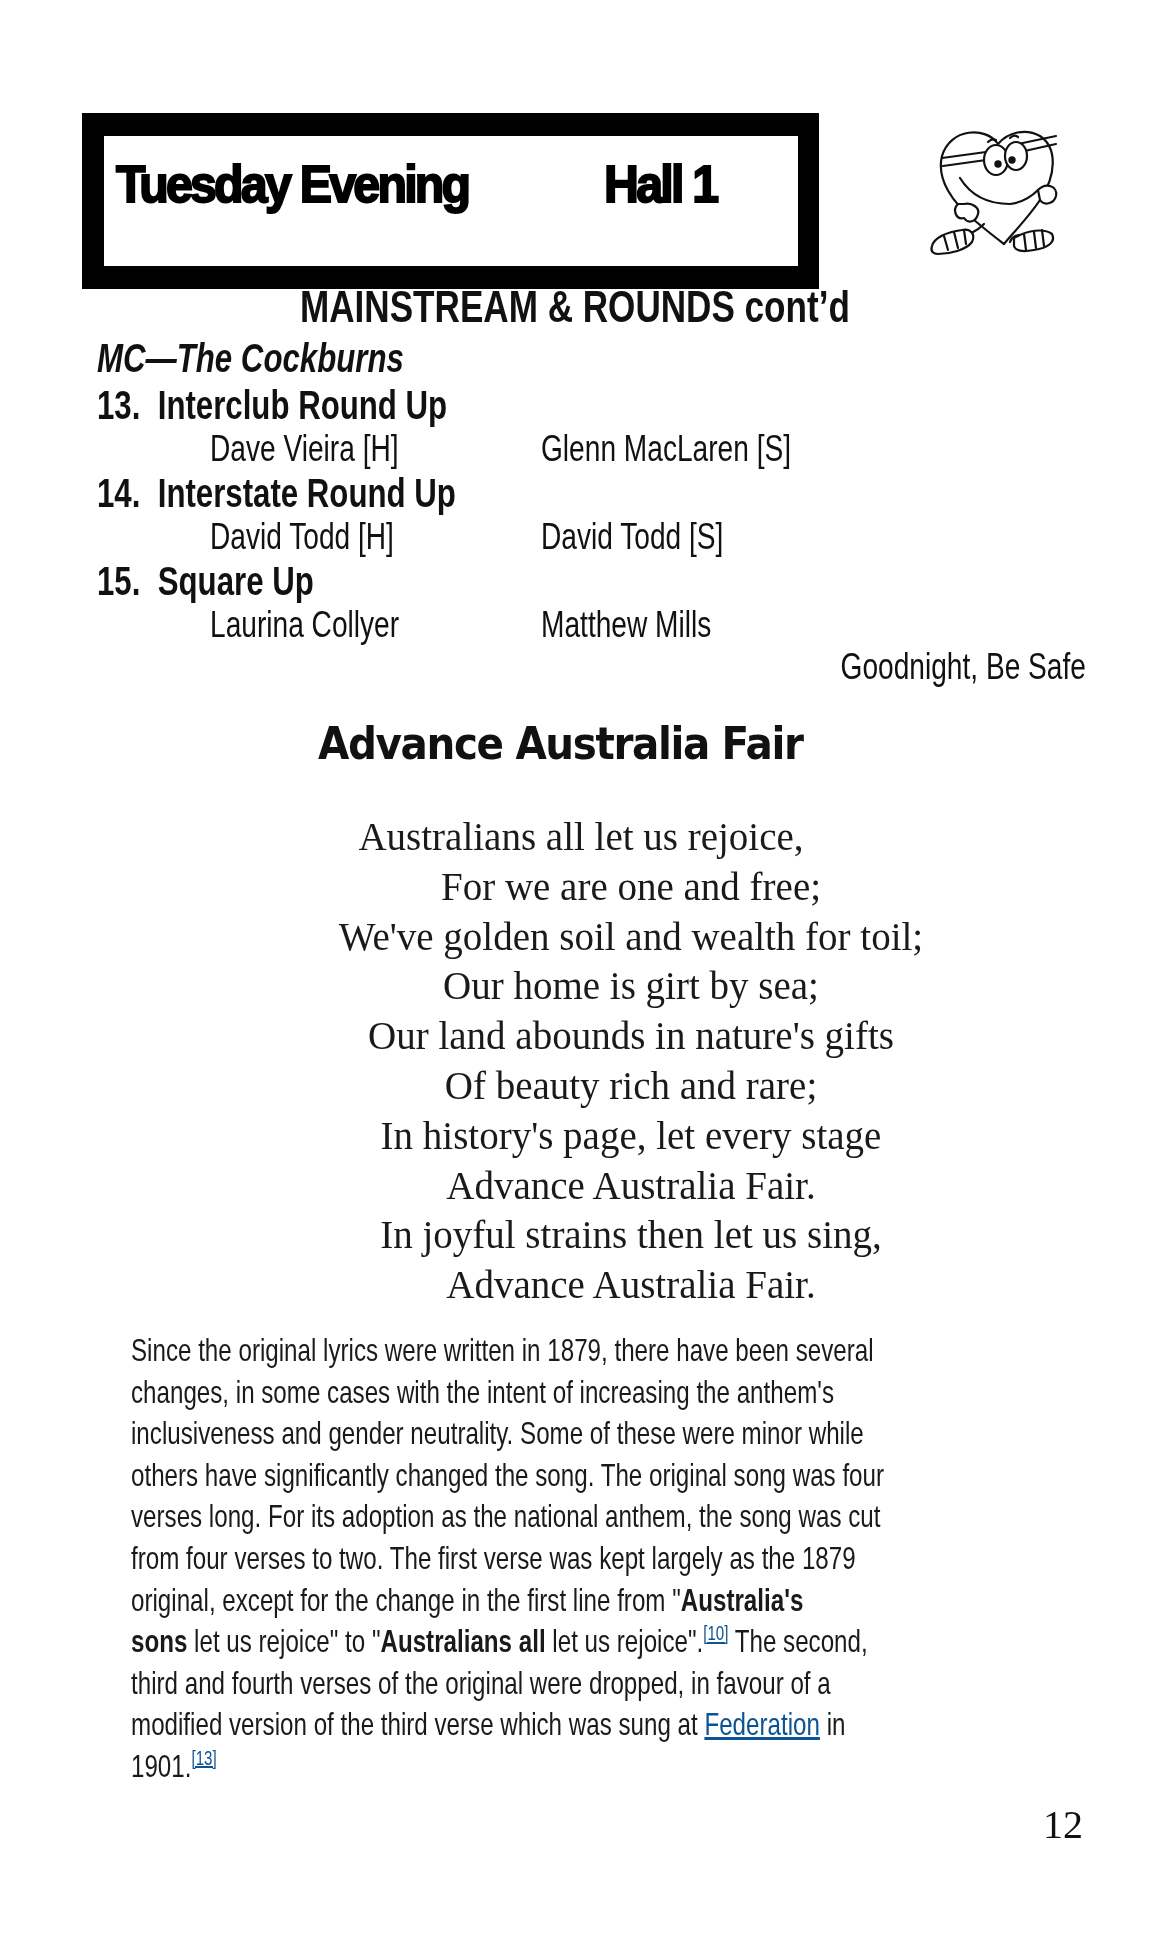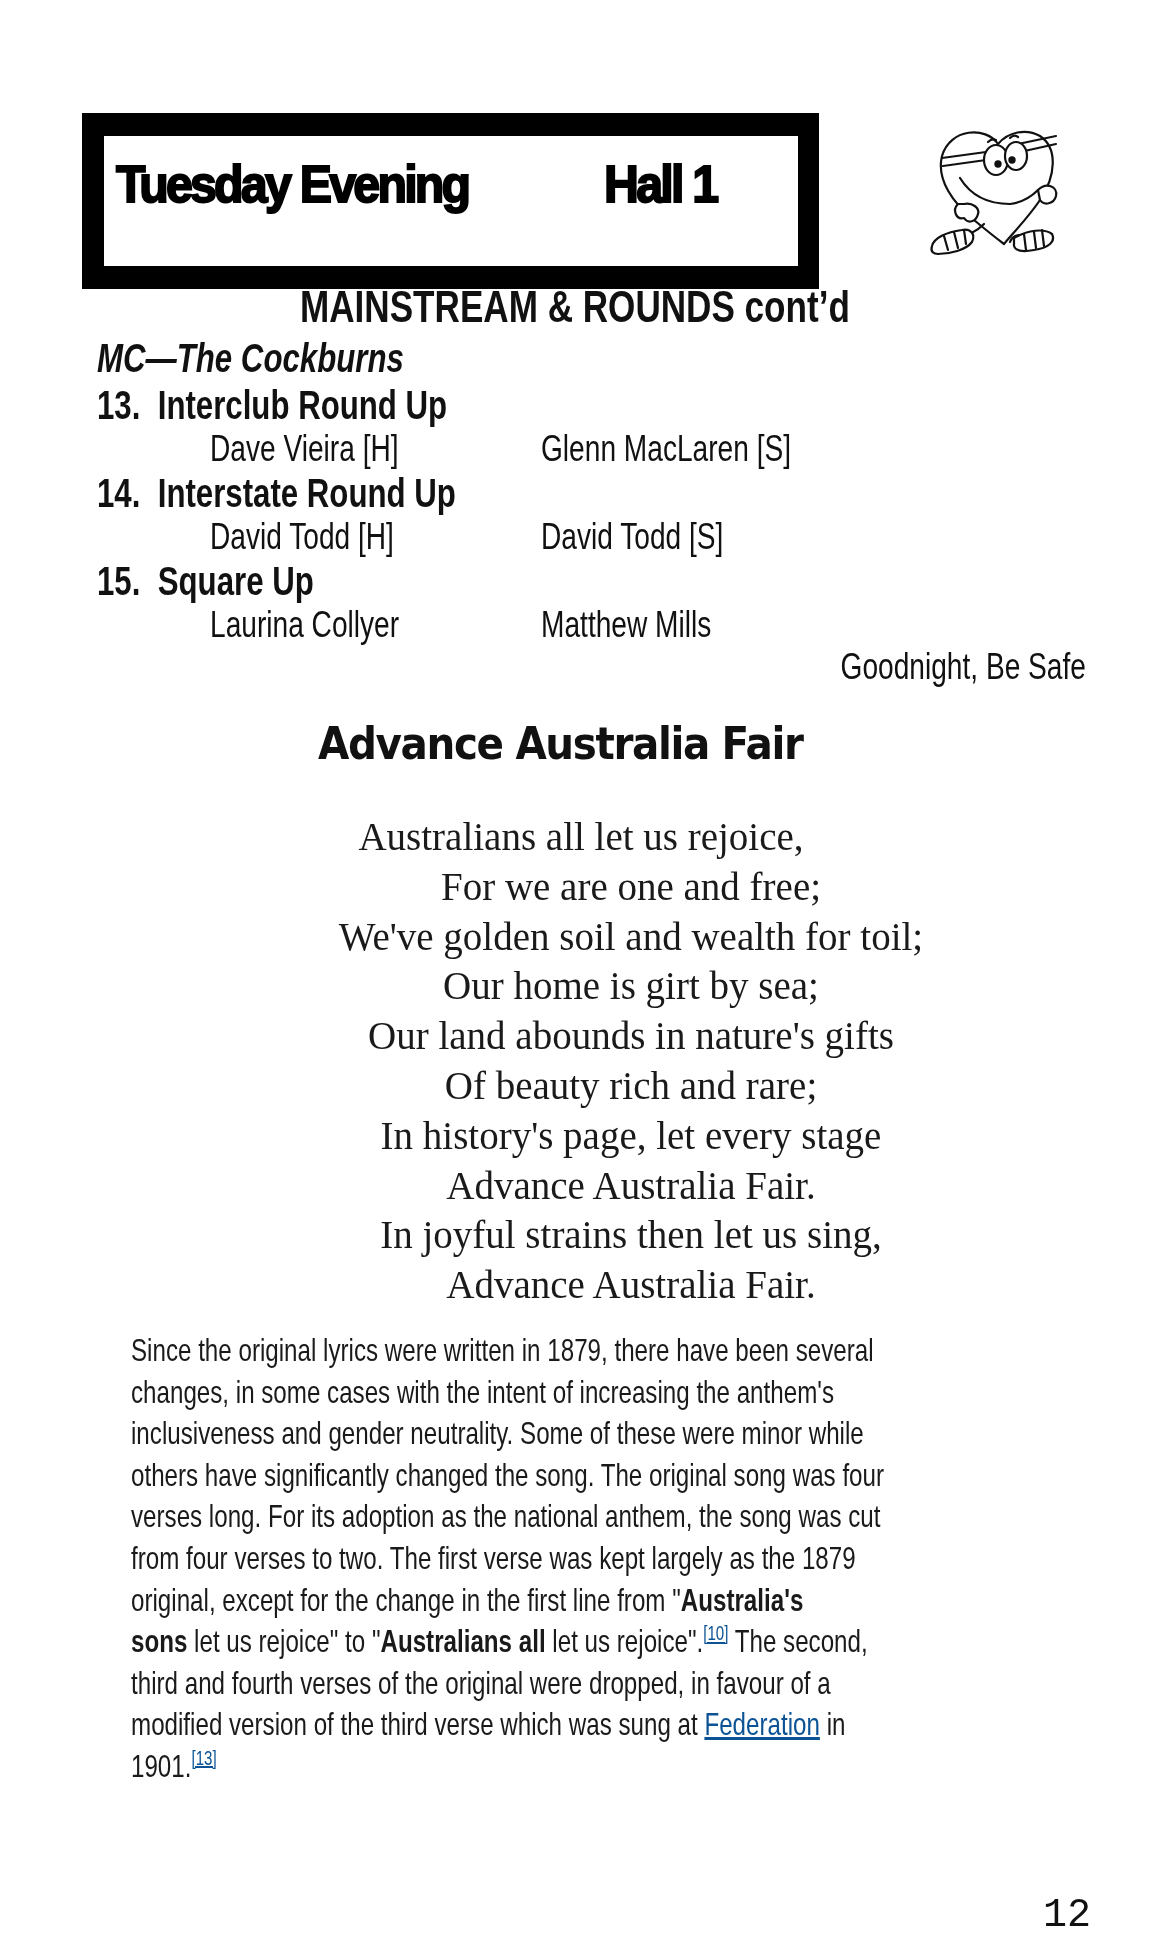--- a/index.html
+++ b/index.html
@@ -40,21 +40,21 @@
   .anthem-line { display:block; white-space:nowrap; }
   .paragraph {
     left:131px; top:1330px; width:1230px;
     font-family:"Liberation Sans", sans-serif; font-size:32px; line-height:41.6px; color:#1a1a1a;
     transform:scaleX(0.755); transform-origin:left top;
   }
   .paragraph .pline { display:block; white-space:nowrap; }
   .paragraph b { font-weight:bold; }
   .link { color:#0b5394; text-decoration:underline; text-decoration-thickness:3px; }
   .ref { color:#0b5394; text-decoration:underline; font-size:20px; vertical-align:super; line-height:0; }
-  .page-number { left:1043px; top:1896px; font-family:Liberation Mono, monospace; font-size:40px; line-height:1; color:#111; }
+  .page-number { left:1043px; top:1805px; font-family:Liberation Serif, serif; font-size:40px; line-height:1; color:#111; }
   .heart { left:928px; top:124px; width:142px; height:136px; }
 </style>
 </head>
 <body>
 
 <div class="abs header-box">
   <div class="header-inner">
     <span class="abs header-title" style="left:12px; top:22px; transform:scaleX(0.93); transform-origin:left top;">Tuesday Evening</span>
     <span class="abs header-title" style="left:500px; top:22px; transform:scaleX(0.93); transform-origin:left top;">Hall 1</span>
   </div>

